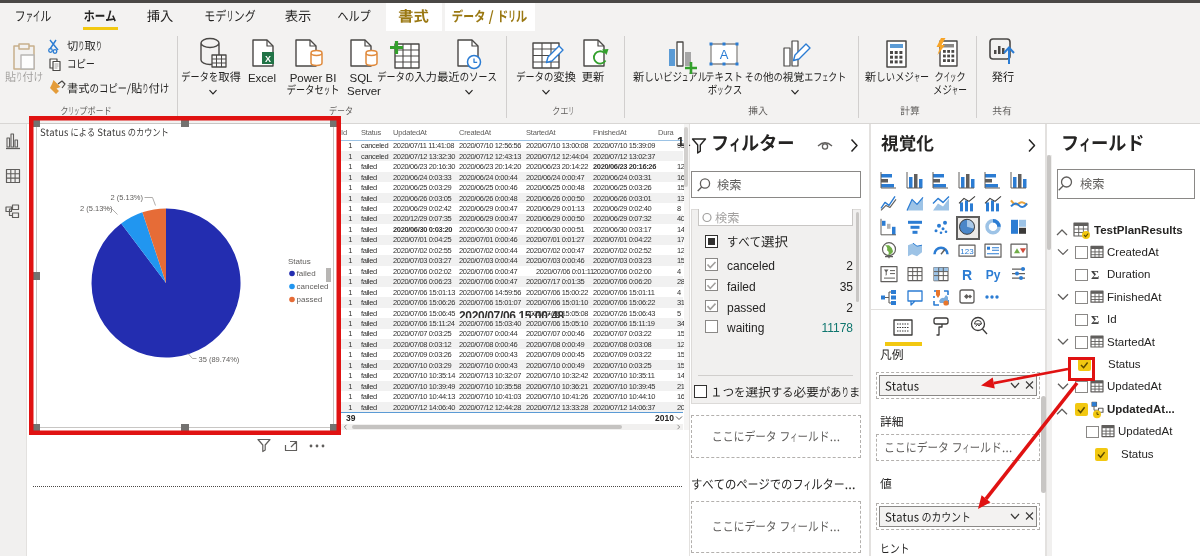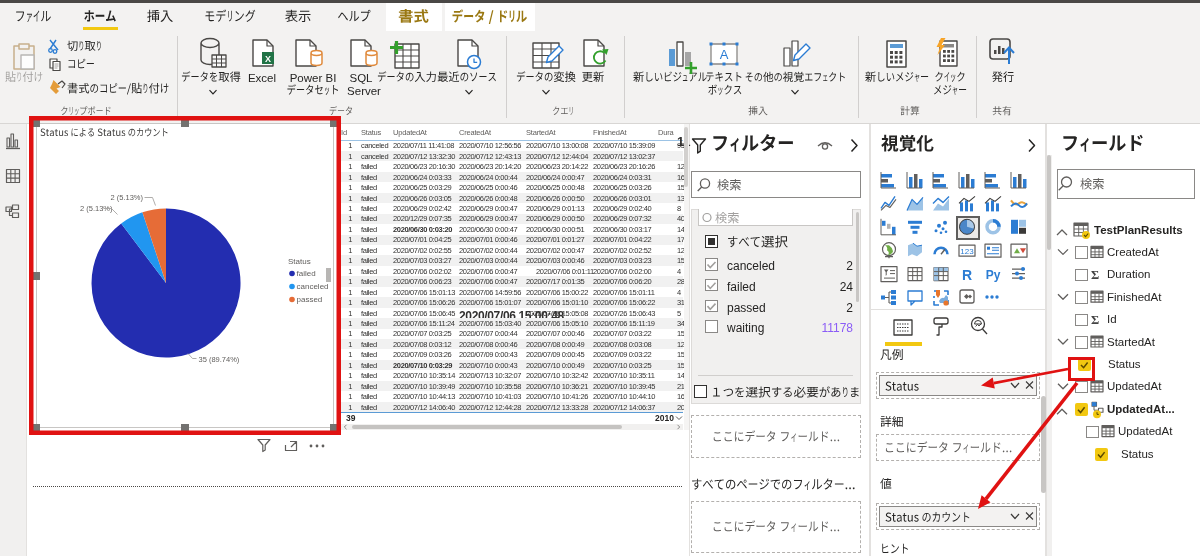--- a/index.html
+++ b/index.html
@@ -64,21 +64,21 @@
     <div style="position:absolute;left:393px;top:152.75px;font-size:7.5px;color:#323130;font-weight:400;white-space:pre;line-height:1;letter-spacing:-0.35px;">2020/07/12 13:32:30</div>
     <div style="position:absolute;left:459px;top:152.75px;font-size:7.5px;color:#323130;font-weight:400;white-space:pre;line-height:1;letter-spacing:-0.35px;">2020/07/12 12:43:13</div>
     <div style="position:absolute;left:526px;top:152.75px;font-size:7.5px;color:#323130;font-weight:400;white-space:pre;line-height:1;letter-spacing:-0.35px;">2020/07/12 12:44:04</div>
     <div style="position:absolute;left:593px;top:152.75px;font-size:7.5px;color:#323130;font-weight:400;white-space:pre;line-height:1;letter-spacing:-0.35px;">2020/07/12 13:02:37</div>
     <div style="position:absolute;left:677px;top:135px;font-size:13px;color:#323130;font-weight:700;white-space:pre;line-height:1;letter-spacing:-0.35px;">11</div>
     <div style="position:absolute;left:352px;top:163.20000000000002px;transform:translateX(-100%);font-size:7.5px;color:#323130;font-weight:400;white-space:pre;line-height:1;letter-spacing:-0.35px;">1</div>
     <div style="position:absolute;left:361px;top:163.20000000000002px;font-size:7.5px;color:#323130;font-weight:400;white-space:pre;line-height:1;letter-spacing:-0.35px;">failed</div>
     <div style="position:absolute;left:393px;top:163.20000000000002px;font-size:7.5px;color:#323130;font-weight:400;white-space:pre;line-height:1;letter-spacing:-0.35px;text-align:center;">2020/06/23 20:16:30</div>
     <div style="position:absolute;left:459px;top:163.20000000000002px;font-size:7.5px;color:#323130;font-weight:400;white-space:pre;line-height:1;letter-spacing:-0.35px;">2020/06/23 20:14:20</div>
     <div style="position:absolute;left:526px;top:163.20000000000002px;font-size:7.5px;color:#323130;font-weight:400;white-space:pre;line-height:1;letter-spacing:-0.35px;">2020/06/23 20:14:22</div>
-    <div style="position:absolute;left:593px;top:163.20000000000002px;font-size:7.5px;color:#323130;font-weight:400;white-space:pre;line-height:1;letter-spacing:-0.35px;">2020/06/23 20:16:26</div>
+    <div style="position:absolute;left:593px;top:163.20000000000002px;font-size:7.5px;color:#323130;font-weight:700;white-space:pre;line-height:1;letter-spacing:-0.35px;">2020/06/23 20:16:26</div>
     <div style="position:absolute;left:677px;top:163.20000000000002px;font-size:7.5px;color:#323130;font-weight:400;white-space:pre;line-height:1;letter-spacing:-0.35px;">12</div>
     <div style="position:absolute;left:341px;top:171.85px;width:342px;height:10.45px;background:#f1f1f1;"></div>
     <div style="position:absolute;left:352px;top:173.65px;transform:translateX(-100%);font-size:7.5px;color:#323130;font-weight:400;white-space:pre;line-height:1;letter-spacing:-0.35px;">1</div>
     <div style="position:absolute;left:361px;top:173.65px;font-size:7.5px;color:#323130;font-weight:400;white-space:pre;line-height:1;letter-spacing:-0.35px;">failed</div>
     <div style="position:absolute;left:393px;top:173.65px;font-size:7.5px;color:#323130;font-weight:400;white-space:pre;line-height:1;letter-spacing:-0.35px;">2020/06/24 0:03:33</div>
     <div style="position:absolute;left:459px;top:173.65px;font-size:7.5px;color:#323130;font-weight:400;white-space:pre;line-height:1;letter-spacing:-0.35px;">2020/06/24 0:00:44</div>
     <div style="position:absolute;left:526px;top:173.65px;font-size:7.5px;color:#323130;font-weight:400;white-space:pre;line-height:1;letter-spacing:-0.35px;">2020/06/24 0:00:47</div>
     <div style="position:absolute;left:593px;top:173.65px;font-size:7.5px;color:#323130;font-weight:400;white-space:pre;line-height:1;letter-spacing:-0.35px;">2020/06/24 0:03:31</div>
     <div style="position:absolute;left:677px;top:173.65px;font-size:7.5px;color:#323130;font-weight:400;white-space:pre;line-height:1;letter-spacing:-0.35px;">16</div>
     <div style="position:absolute;left:352px;top:184.10000000000002px;transform:translateX(-100%);font-size:7.5px;color:#323130;font-weight:400;white-space:pre;line-height:1;letter-spacing:-0.35px;">1</div>
@@ -204,21 +204,21 @@
     <div style="position:absolute;left:352px;top:351.3px;transform:translateX(-100%);font-size:7.5px;color:#323130;font-weight:400;white-space:pre;line-height:1;letter-spacing:-0.35px;">1</div>
     <div style="position:absolute;left:361px;top:351.3px;font-size:7.5px;color:#323130;font-weight:400;white-space:pre;line-height:1;letter-spacing:-0.35px;">failed</div>
     <div style="position:absolute;left:393px;top:351.3px;font-size:7.5px;color:#323130;font-weight:400;white-space:pre;line-height:1;letter-spacing:-0.35px;">2020/07/09 0:03:26</div>
     <div style="position:absolute;left:459px;top:351.3px;font-size:7.5px;color:#323130;font-weight:400;white-space:pre;line-height:1;letter-spacing:-0.35px;">2020/07/09 0:00:43</div>
     <div style="position:absolute;left:526px;top:351.3px;font-size:7.5px;color:#323130;font-weight:400;white-space:pre;line-height:1;letter-spacing:-0.35px;">2020/07/09 0:00:45</div>
     <div style="position:absolute;left:593px;top:351.3px;font-size:7.5px;color:#323130;font-weight:400;white-space:pre;line-height:1;letter-spacing:-0.35px;">2020/07/09 0:03:22</div>
     <div style="position:absolute;left:677px;top:351.3px;font-size:7.5px;color:#323130;font-weight:400;white-space:pre;line-height:1;letter-spacing:-0.35px;">15</div>
     <div style="position:absolute;left:341px;top:359.95px;width:342px;height:10.45px;background:#f1f1f1;"></div>
     <div style="position:absolute;left:352px;top:361.75px;transform:translateX(-100%);font-size:7.5px;color:#323130;font-weight:400;white-space:pre;line-height:1;letter-spacing:-0.35px;">1</div>
     <div style="position:absolute;left:361px;top:361.75px;font-size:7.5px;color:#323130;font-weight:400;white-space:pre;line-height:1;letter-spacing:-0.35px;">failed</div>
-    <div style="position:absolute;left:393px;top:361.75px;font-size:7.5px;color:#323130;font-weight:700;white-space:pre;line-height:1;letter-spacing:-0.35px;">2020/07/10 0:03:29</div>
+    <div style="position:absolute;left:393px;top:361.75px;font-size:7.5px;color:#323130;font-weight:400;white-space:pre;line-height:1;letter-spacing:-0.35px;">2020/07/10 0:03:29</div>
     <div style="position:absolute;left:459px;top:361.75px;font-size:7.5px;color:#323130;font-weight:400;white-space:pre;line-height:1;letter-spacing:-0.35px;">2020/07/10 0:00:43</div>
     <div style="position:absolute;left:526px;top:361.75px;font-size:7.5px;color:#323130;font-weight:400;white-space:pre;line-height:1;letter-spacing:-0.35px;">2020/07/10 0:00:49</div>
     <div style="position:absolute;left:593px;top:361.75px;font-size:7.5px;color:#323130;font-weight:400;white-space:pre;line-height:1;letter-spacing:-0.35px;">2020/07/10 0:03:25</div>
     <div style="position:absolute;left:677px;top:361.75px;font-size:7.5px;color:#323130;font-weight:400;white-space:pre;line-height:1;letter-spacing:-0.35px;">15</div>
     <div style="position:absolute;left:352px;top:372.2px;transform:translateX(-100%);font-size:7.5px;color:#323130;font-weight:400;white-space:pre;line-height:1;letter-spacing:-0.35px;">1</div>
     <div style="position:absolute;left:361px;top:372.2px;font-size:7.5px;color:#323130;font-weight:400;white-space:pre;line-height:1;letter-spacing:-0.35px;">failed</div>
     <div style="position:absolute;left:393px;top:372.2px;font-size:7.5px;color:#323130;font-weight:400;white-space:pre;line-height:1;letter-spacing:-0.35px;">2020/07/10 10:35:14</div>
     <div style="position:absolute;left:459px;top:372.2px;font-size:7.5px;color:#323130;font-weight:400;white-space:pre;line-height:1;letter-spacing:-0.35px;">2020/07/13 10:32:07</div>
     <div style="position:absolute;left:526px;top:372.2px;font-size:7.5px;color:#323130;font-weight:400;white-space:pre;line-height:1;letter-spacing:-0.35px;">2020/07/10 10:32:42</div>
     <div style="position:absolute;left:593px;top:372.2px;font-size:7.5px;color:#323130;font-weight:400;white-space:pre;line-height:1;letter-spacing:-0.35px;">2020/07/10 10:35:11</div>
@@ -257,27 +257,27 @@
     <div style="position:absolute;left:691px;top:171px;width:170px;height:27px;background:#fff;border:1px solid #8a8886;box-sizing:border-box"></div>
     <div style="position:absolute;left:691px;top:209px;width:170px;height:195px;background:#f1f0ef;border:1px solid #dcdad8;box-sizing:border-box"></div>
     <div style="position:absolute;left:698px;top:209px;width:155px;height:16.5px;background:#fff;border:1px solid #c8c6c4;border-top:none;box-sizing:border-box"></div>
     <div style="position:absolute;left:705px;top:235px;width:12.5px;height:12.5px;background:#fff;border:1px solid #323130;box-sizing:border-box"></div>
     <div style="position:absolute;left:708px;top:238px;width:6.5px;height:6.5px;background:#323130;"></div>
     <div style="position:absolute;left:705px;top:258.0px;width:12.5px;height:12.5px;background:#fff;border:1px solid #8a8886;box-sizing:border-box"></div>
     <div style="position:absolute;left:727px;top:260.0px;font-size:12px;color:#252423;font-weight:400;white-space:pre;line-height:1;">canceled</div>
     <div style="position:absolute;left:853px;top:260.0px;transform:translateX(-100%);font-size:12px;color:#252423;font-weight:400;white-space:pre;line-height:1;">2</div>
     <div style="position:absolute;left:705px;top:278.8px;width:12.5px;height:12.5px;background:#fff;border:1px solid #8a8886;box-sizing:border-box"></div>
     <div style="position:absolute;left:727px;top:280.8px;font-size:12px;color:#252423;font-weight:400;white-space:pre;line-height:1;">failed</div>
-    <div style="position:absolute;left:853px;top:280.8px;transform:translateX(-100%);font-size:12px;color:#252423;font-weight:400;white-space:pre;line-height:1;">24</div>
+    <div style="position:absolute;left:853px;top:280.8px;transform:translateX(-100%);font-size:12px;color:#252423;font-weight:400;white-space:pre;line-height:1;">35</div>
     <div style="position:absolute;left:705px;top:299.6px;width:12.5px;height:12.5px;background:#fff;border:1px solid #8a8886;box-sizing:border-box"></div>
     <div style="position:absolute;left:727px;top:301.6px;font-size:12px;color:#252423;font-weight:400;white-space:pre;line-height:1;">passed</div>
     <div style="position:absolute;left:853px;top:301.6px;transform:translateX(-100%);font-size:12px;color:#252423;font-weight:400;white-space:pre;line-height:1;">2</div>
     <div style="position:absolute;left:705px;top:320.4px;width:12.5px;height:12.5px;background:#fff;border:1px solid #8a8886;box-sizing:border-box"></div>
     <div style="position:absolute;left:727px;top:322.4px;font-size:12px;color:#252423;font-weight:400;white-space:pre;line-height:1;">waiting</div>
-    <div style="position:absolute;left:853px;top:322.4px;transform:translateX(-100%);font-size:12px;color:#8b5cf6;font-weight:400;white-space:pre;line-height:1;">11178</div>
+    <div style="position:absolute;left:853px;top:322.4px;transform:translateX(-100%);font-size:12px;color:#0f766e;font-weight:400;white-space:pre;line-height:1;">11178</div>
     <div style="position:absolute;left:698px;top:374.5px;width:155px;height:1px;background:#d0cecc;"></div>
     <div style="position:absolute;left:694px;top:385px;width:12.5px;height:12.5px;background:#fff;border:1px solid #323130;box-sizing:border-box"></div>
     <div style="position:absolute;left:855.5px;top:212px;width:3px;height:90px;background:#c8c6c4;border-radius:2px"></div>
     <div style="position:absolute;left:691px;top:415px;width:170px;height:43px;background:#fff;border:1px dashed #b3b0ad;box-sizing:border-box"></div>
     <div style="position:absolute;left:691px;top:501px;width:170px;height:52px;background:#fff;border:1px dashed #b3b0ad;box-sizing:border-box"></div>
     <div style="position:absolute;left:955.5px;top:215.5px;width:24px;height:24px;background:#eceae8;border:2px solid #5f5e5c;box-sizing:border-box"></div>
     <div style="position:absolute;left:871px;top:309px;width:174px;height:1px;background:#e1dfdd;"></div>
     <div style="position:absolute;left:885px;top:342px;width:37px;height:3.5px;background:#f2c811;"></div>
     <div style="position:absolute;left:876px;top:372px;width:164px;height:27px;border:1px dashed #b3b0ad;box-sizing:border-box"></div>
     <div style="position:absolute;left:879px;top:375px;width:158px;height:21px;background:#f3f2f1;border:1px solid #8a8886;box-sizing:border-box"></div>

